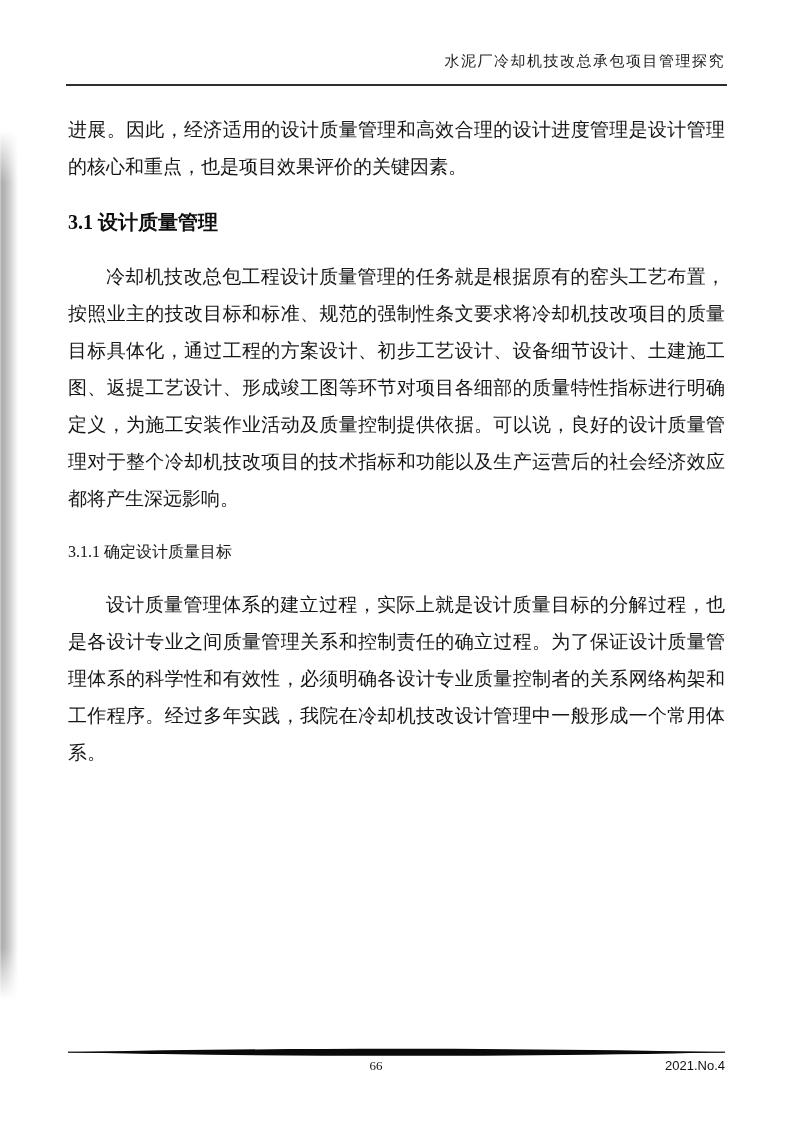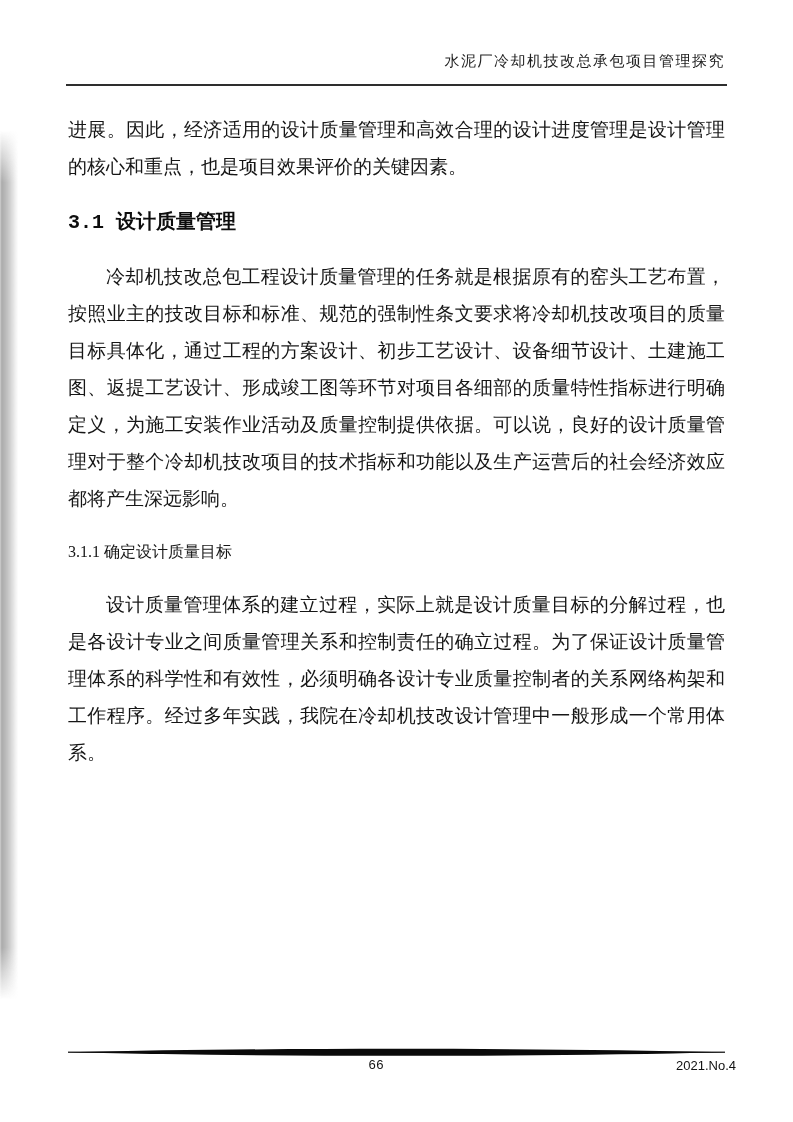--- a/index.html
+++ b/index.html
@@ -31,33 +31,33 @@
     background: #2e2e2e;
   }
 
   .content { position: absolute; top: 92px; left: 68px; width: 657px; }
   .para {
     font-size: 19px; line-height: 37px;
     text-align: justify; color: #161616;
   }
   .indent { text-indent: 2em; }
   .sec-h {
-    font-family: Liberation Mono, monospace;
+    font-family: Liberation Serif, serif;
     font-weight: bold; font-size: 20px; line-height: 33px;
     padding-top: 2px; color: #0d0d0d;
   }
   .sub-h { font-size: 16px; line-height: 31px; font-weight: normal; color: #161616; }
 
   .footer-bar { position: absolute; left: 68px; top: 1048px; width: 657px; height: 9px; }
   .page-num {
     position: absolute; top: 1058px; left: 68px; width: 616px; text-align: center;
-    font-family: Liberation Mono, monospace; font-size: 13px; color: #111;
+    font-family: Liberation Serif, serif; font-size: 13px; color: #111;
   }
   .issue {
-    position: absolute; top: 1058px; right: 57px;
+    position: absolute; top: 1058px; right: 68px;
     font-family: "Liberation Sans", "DejaVu Sans", sans-serif; font-size: 13px; color: #111;
   }
 </style>
 </head>
 <body>
 
 <div class="page">
 
   <div class="scan-shadow"></div>
 

